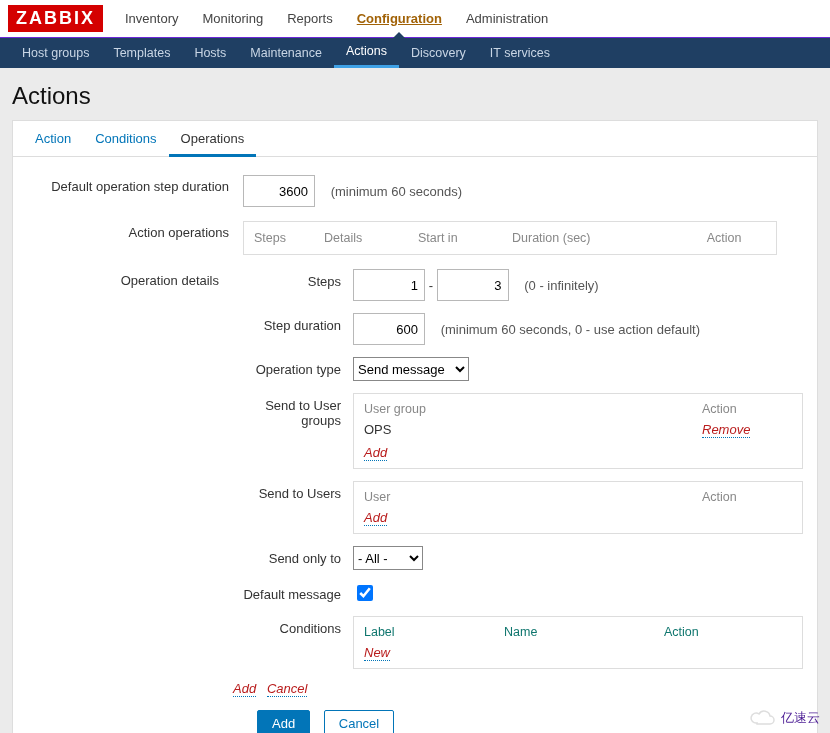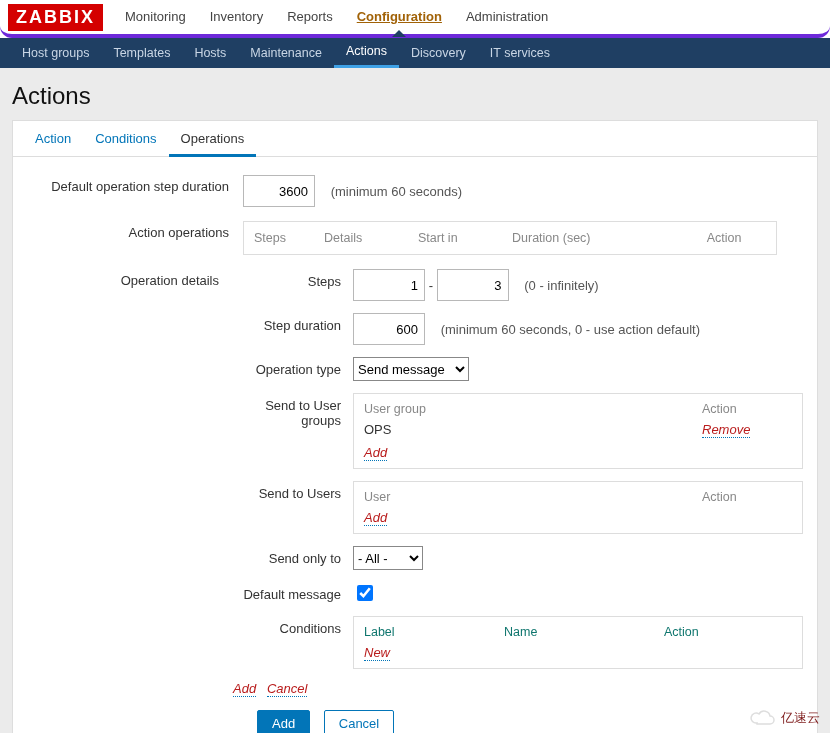--- a/index.html
+++ b/index.html
@@ -1,20 +1,20 @@
 <!DOCTYPE html>
 <html><head>
 <meta charset="utf-8">
 <style>
   * { box-sizing: border-box; }
   html, body { margin:0; padding:0; font-family: Arial, Helvetica, sans-serif; font-size:13px; color:#333; background:#fff; }
   .page { width:830px; height:733px; position:relative; overflow:hidden; }
 
   
-  .topbar { display:flex; align-items:center; height:38px; background:#fff; border-bottom:4px solid #6d28d9;border-radius:12px; }
+  .topbar { display:flex; align-items:center; height:38px; background:#fff; border-bottom:1px solid #6d28d9; }
   .logo { background:#d40000; color:#fff; font-weight:bold; font-size:18px; letter-spacing:2px; padding:3px 8px; margin:0 10px 0 8px; font-family: Arial, sans-serif; }
   .topnav-item { padding:0 12px; color:#444; line-height:38px; cursor:pointer; position:relative; }
   .topnav-item.active { color:#a16207; font-weight:bold;text-decoration:underline; }
   .topnav-item.active::after {
     content:""; position:absolute; bottom:-1px; left:50%; transform:translateX(-50%);
     width:0; height:0; border-left:7px solid transparent; border-right:7px solid transparent; border-bottom:7px solid #1f3f63;
   }
 
   
   .subnav { display:flex; align-items:center; height:30px; background:#1f3f63; padding-left:10px; }
@@ -75,33 +75,33 @@
   .condhead > div:nth-child(2){ width:160px; }
   .condhead > div:nth-child(3){ flex:1; }
 
   .btn { display:inline-block; padding:5px 14px; border-radius:2px; font-size:13px; cursor:pointer; }
   .btn-primary { background:#0275b8; color:#fff; border:1px solid #0275b8; }
   .btn-secondary { background:#fff; color:#0275b8; border:1px solid #0275b8; }
 
   .footer-actions { margin-top:8px; padding-left:230px; }
   .footer-actions .btn { margin-right:10px; }
 
-  .watermark { position:absolute; right:10px; bottom:6px; color:#7f1d1d; font-size:13px; display:flex; align-items:center; gap:4px; }
+  .watermark { position:absolute; right:10px; bottom:6px; color:#4c1d95; font-size:13px; display:flex; align-items:center; gap:4px; }
   .watermark svg { opacity:.5; }
 
   input[type=checkbox] { width:16px; height:16px; }
 </style>
 </head>
 <body>
 <div class="page">
 
 <div class="topbar">
   <div class="logo">ZABBIX</div>
+  <div class="topnav-item">Inventory</div>
   <div class="topnav-item">Monitoring</div>
-  <div class="topnav-item">Inventory</div>
   <div class="topnav-item">Reports</div>
   <div class="topnav-item active">Configuration</div>
   <div class="topnav-item">Administration</div>
 </div>
 
 <div class="subnav">
   <div class="subnav-item">Host groups</div>
   <div class="subnav-item">Templates</div>
   <div class="subnav-item">Hosts</div>
   <div class="subnav-item">Maintenance</div>

